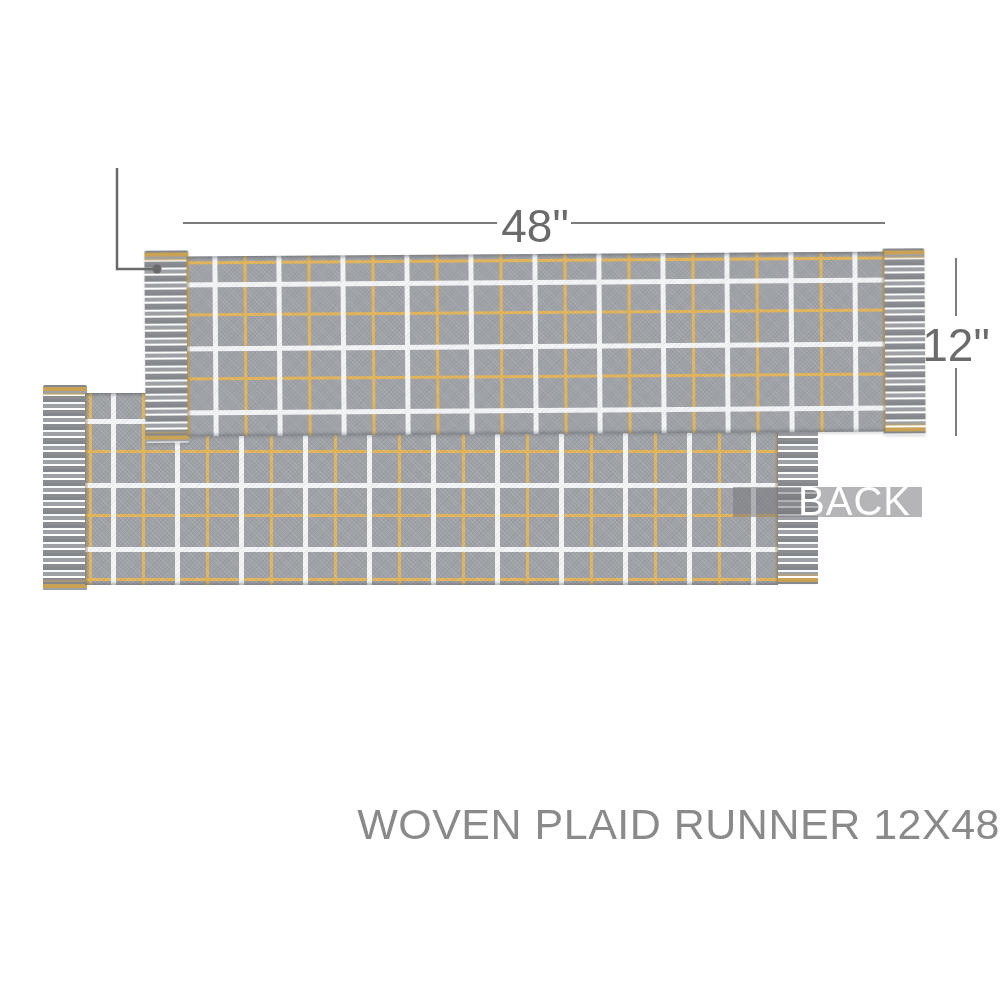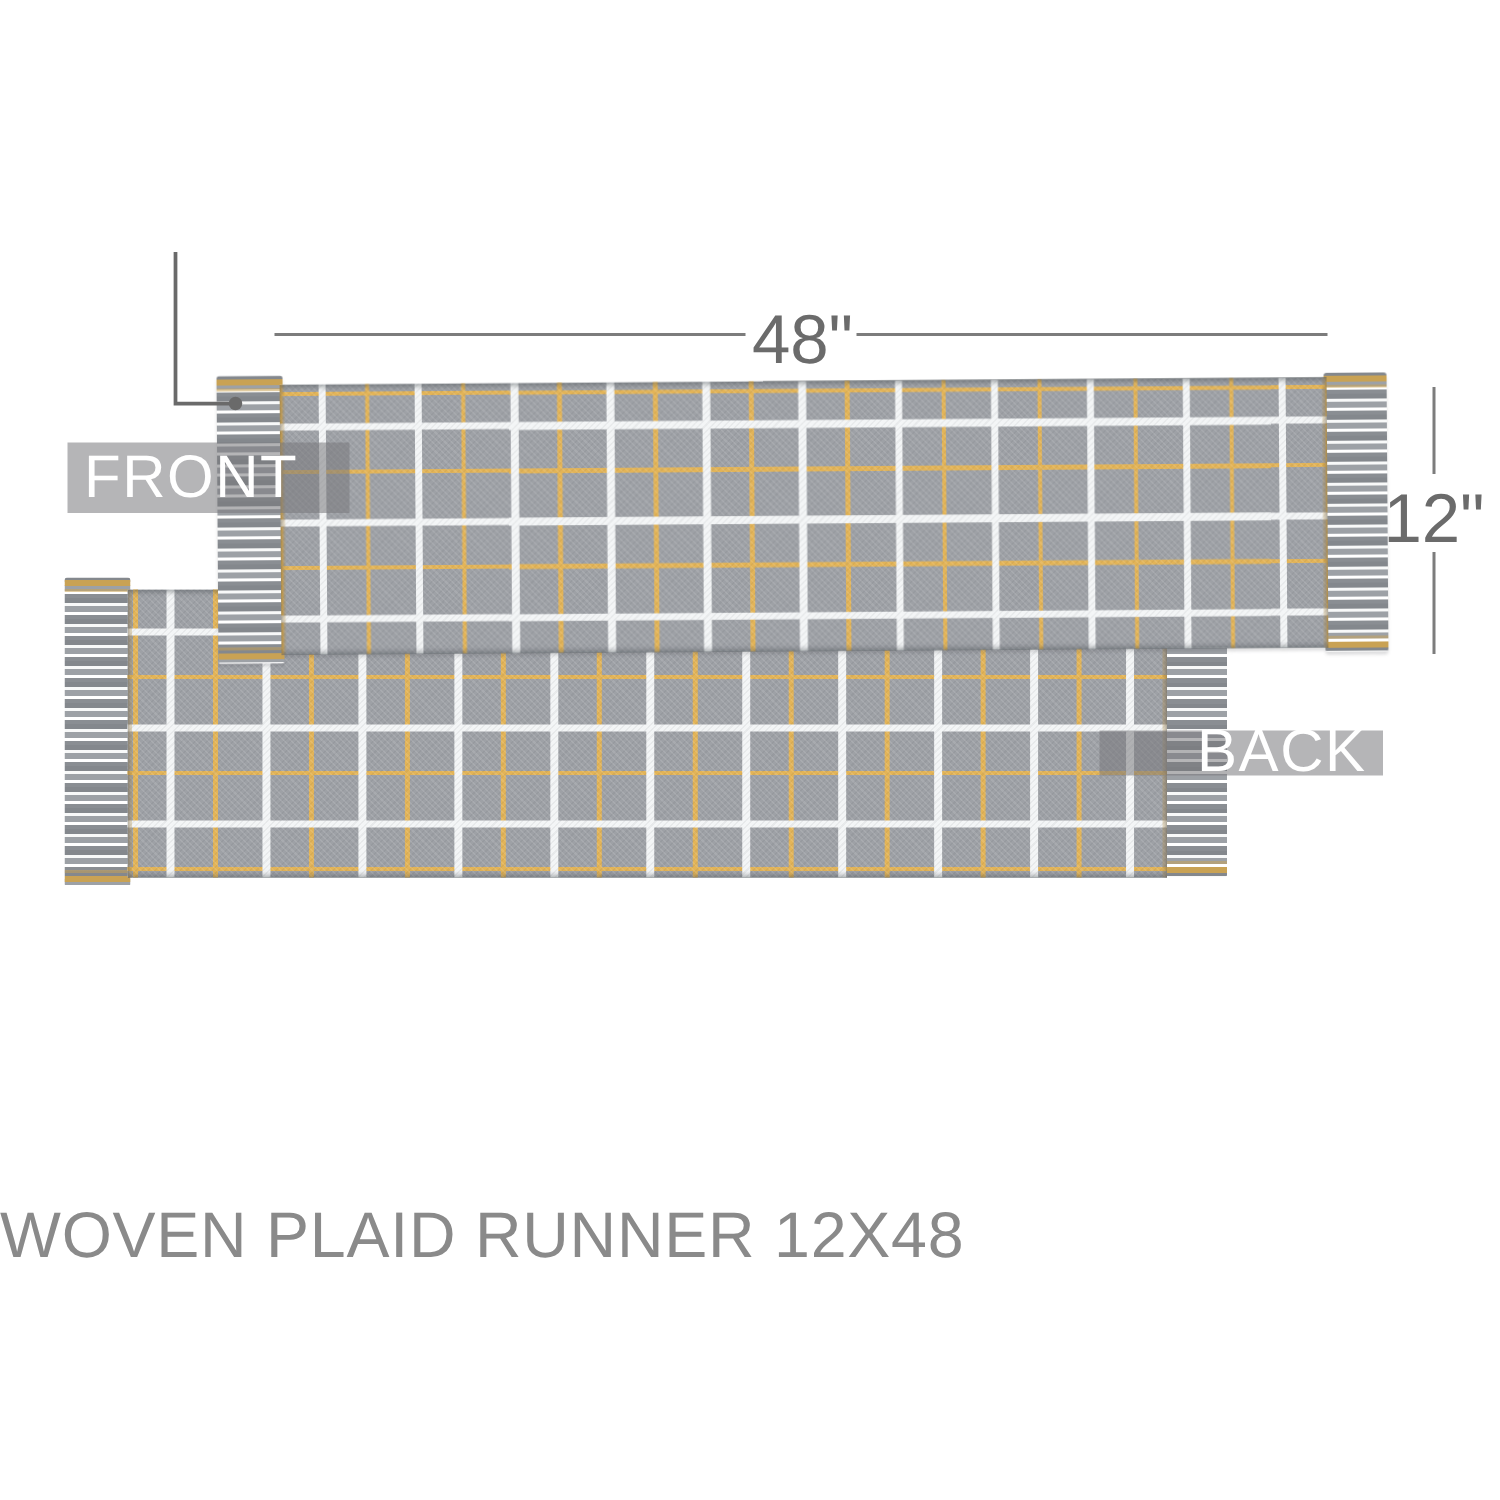--- a/index.html
+++ b/index.html
@@ -126,21 +126,21 @@
     line-height: 1;
     z-index: 5;
   }
   .dim-label-width  { left: 490px; top: 203px; width: 90px; }
   .dim-label-height { left: 913px; top: 322px; width: 86px; }
 
   
   .product-title {
     position: absolute;
     left: 0; right: 0; top: 803px;
-    text-align: left;
+    text-align: right;
     color: var(--title-text, #8a8a8a);
     font-size: 43px;
     font-weight: 300;
     letter-spacing: 0.5px;
     line-height: 1;
     z-index: 5;
   }
 </style>
 </head>
 <body>
@@ -152,23 +152,20 @@
     <div class="tassel tassel-right"></div>
     <div class="fabric"></div>
   </div>
 
   <div class="runner runner-front">
     <div class="tassel tassel-left"></div>
     <div class="tassel tassel-right"></div>
     <div class="fabric"></div>
   </div>
 
-  <div class="badge badge-front">
-    <span>FRONT</span>
-  </div>
   <div class="badge badge-back">
     <span>BACK</span>
   </div>
 
   <svg class="pointer-svg" width="60" height="118" viewBox="0 0 60 118">
     <polyline points="7,7 7,108 47,108" fill="none" stroke="#6a6a6a" stroke-width="2.5"></polyline>
     <circle cx="47" cy="108" r="4.5" fill="#6a6a6a"></circle>
   </svg>
 
   <div class="dim-line dim-h-left"></div>

